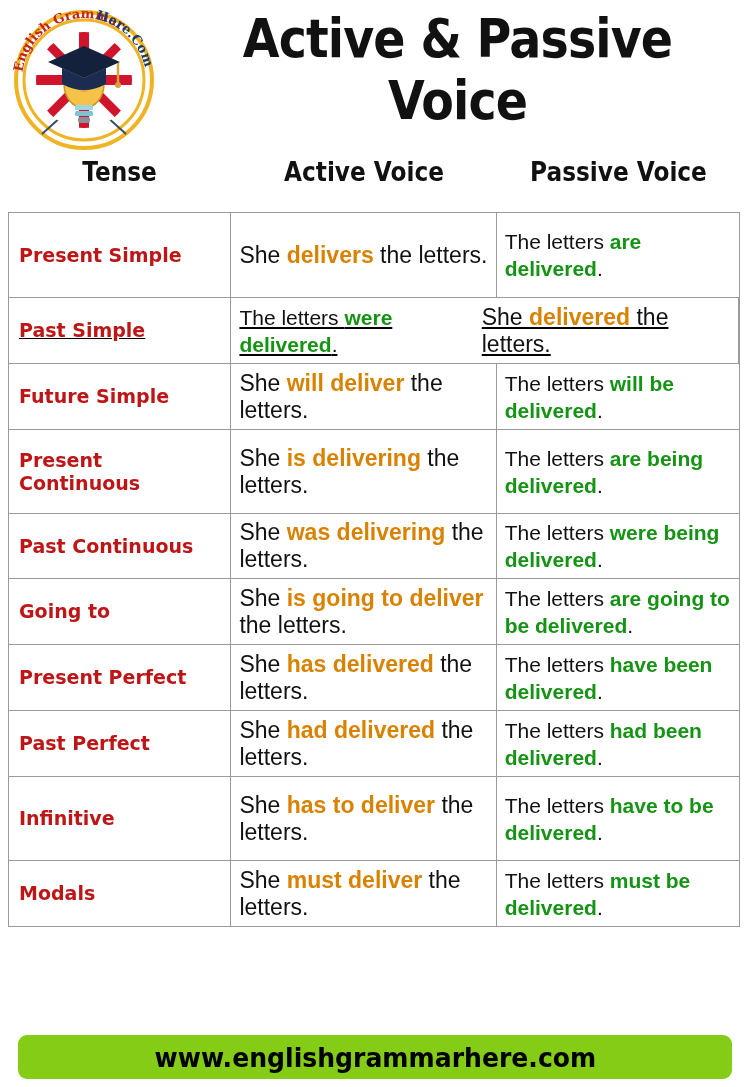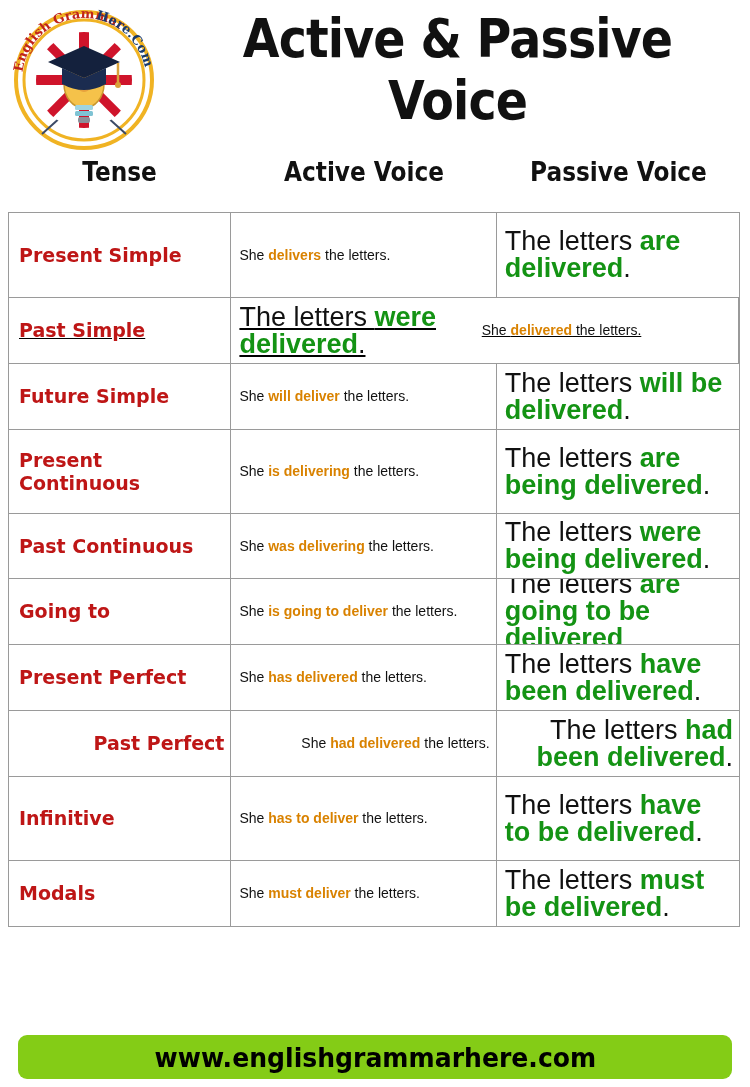--- a/index.html
+++ b/index.html
@@ -101,28 +101,28 @@
     font-weight: bold;
     font-size: 19px;
     line-height: 23px;
     color: #be1616;
     padding-left: 10px;
   }
   .c-active {
     width: 266px;
     border-right: 1px solid #9a9a9a;
     font-family: "Liberation Sans", sans-serif;
-    font-size: 14px;
+    font-size: 23px;
     line-height: 27px;
     color: #111111;
   }
   .c-passive {
     width: 243px;
     font-family: "Liberation Sans", sans-serif;
-    font-size: 27px;
+    font-size: 21px;
     line-height: 27px;
     color: #111111;
   }
   .c-active b { color: #d98200; font-weight: bold; }
   .c-passive b { color: #149314; font-weight: bold; }
 
   .cell .txt { display: block; }
   .c-active .txt, .c-passive .txt { white-space: normal; }
 
   
@@ -289,21 +289,21 @@
       <div class="cell c-tense">
         <span>Present Perfect</span>
       </div>
       <div class="cell c-active">
         <span class="txt"><span>She </span><b>has delivered</b><span> the letters.</span></span>
       </div>
       <div class="cell c-passive">
         <span class="txt"><span>The letters </span><b>have been delivered</b><span>.</span></span>
       </div>
     </div>
-    <div class="row" style="height: 66px; text-align: right;">
+    <div class="row" style="height: 66px;">
       <div class="cell c-tense">
         <span>Past Perfect</span>
       </div>
       <div class="cell c-active">
         <span class="txt"><span>She </span><b>had delivered</b><span> the letters.</span></span>
       </div>
       <div class="cell c-passive">
         <span class="txt"><span>The letters </span><b>had been delivered</b><span>.</span></span>
       </div>
     </div>

